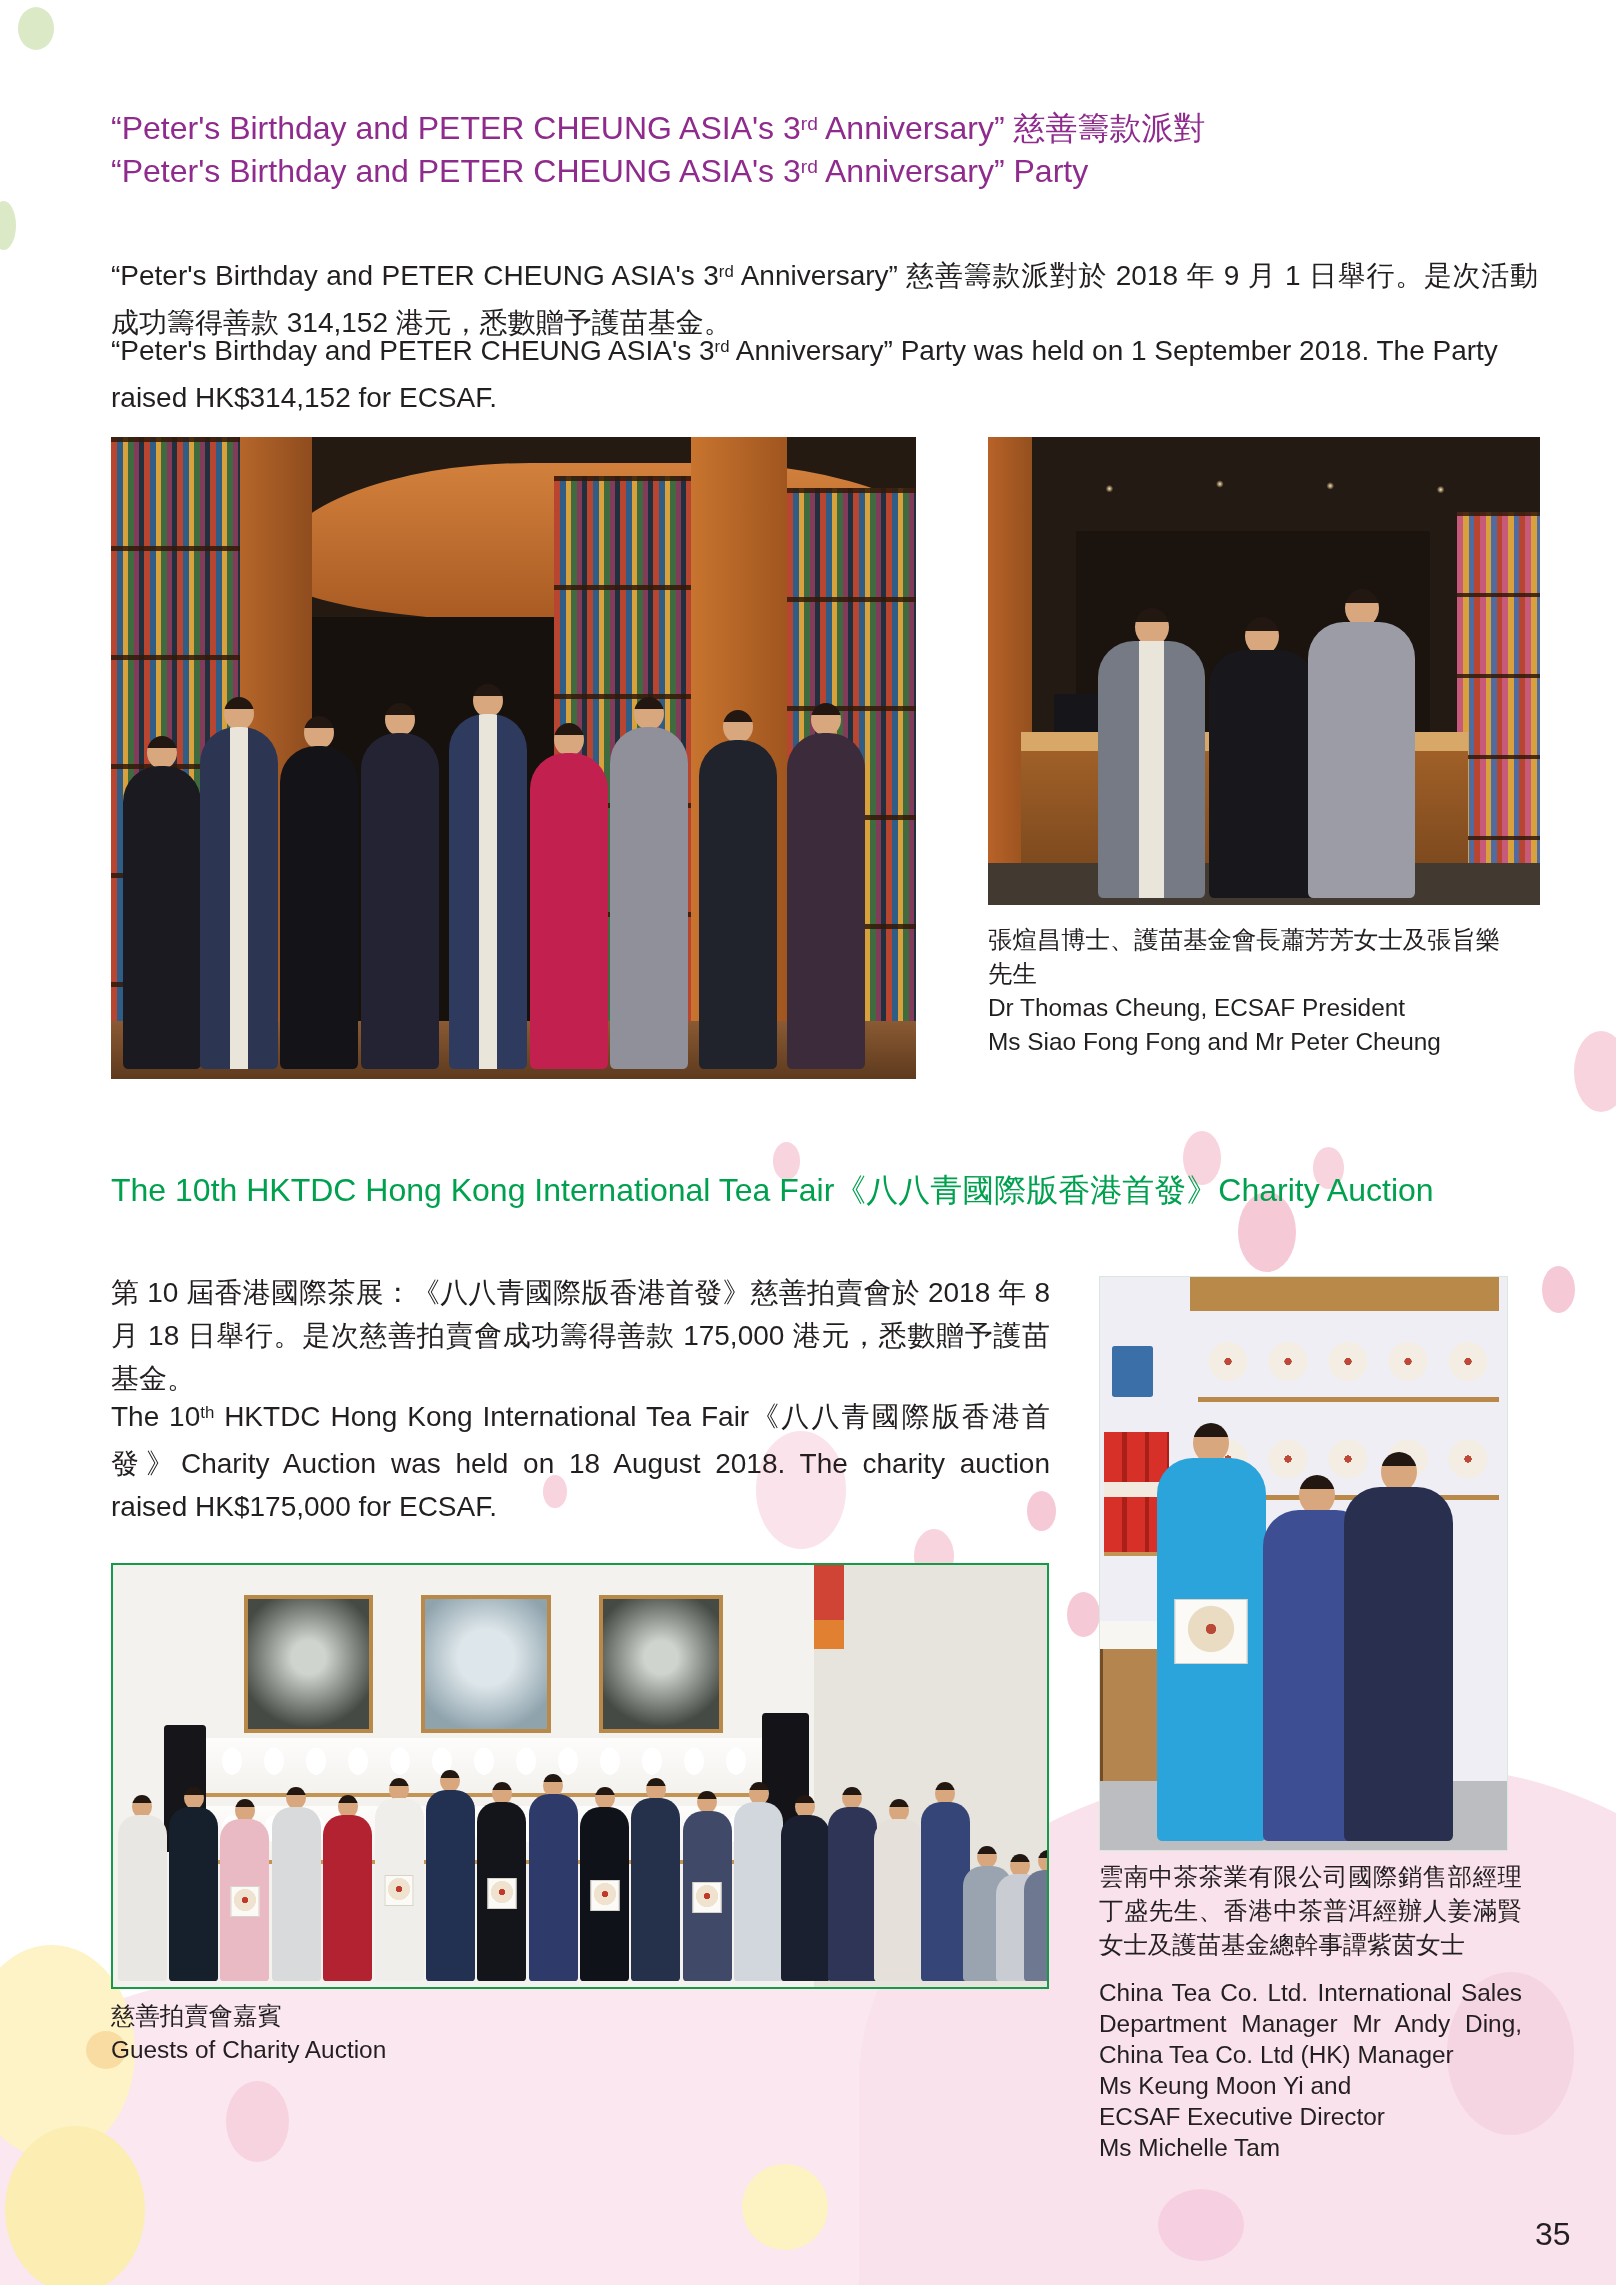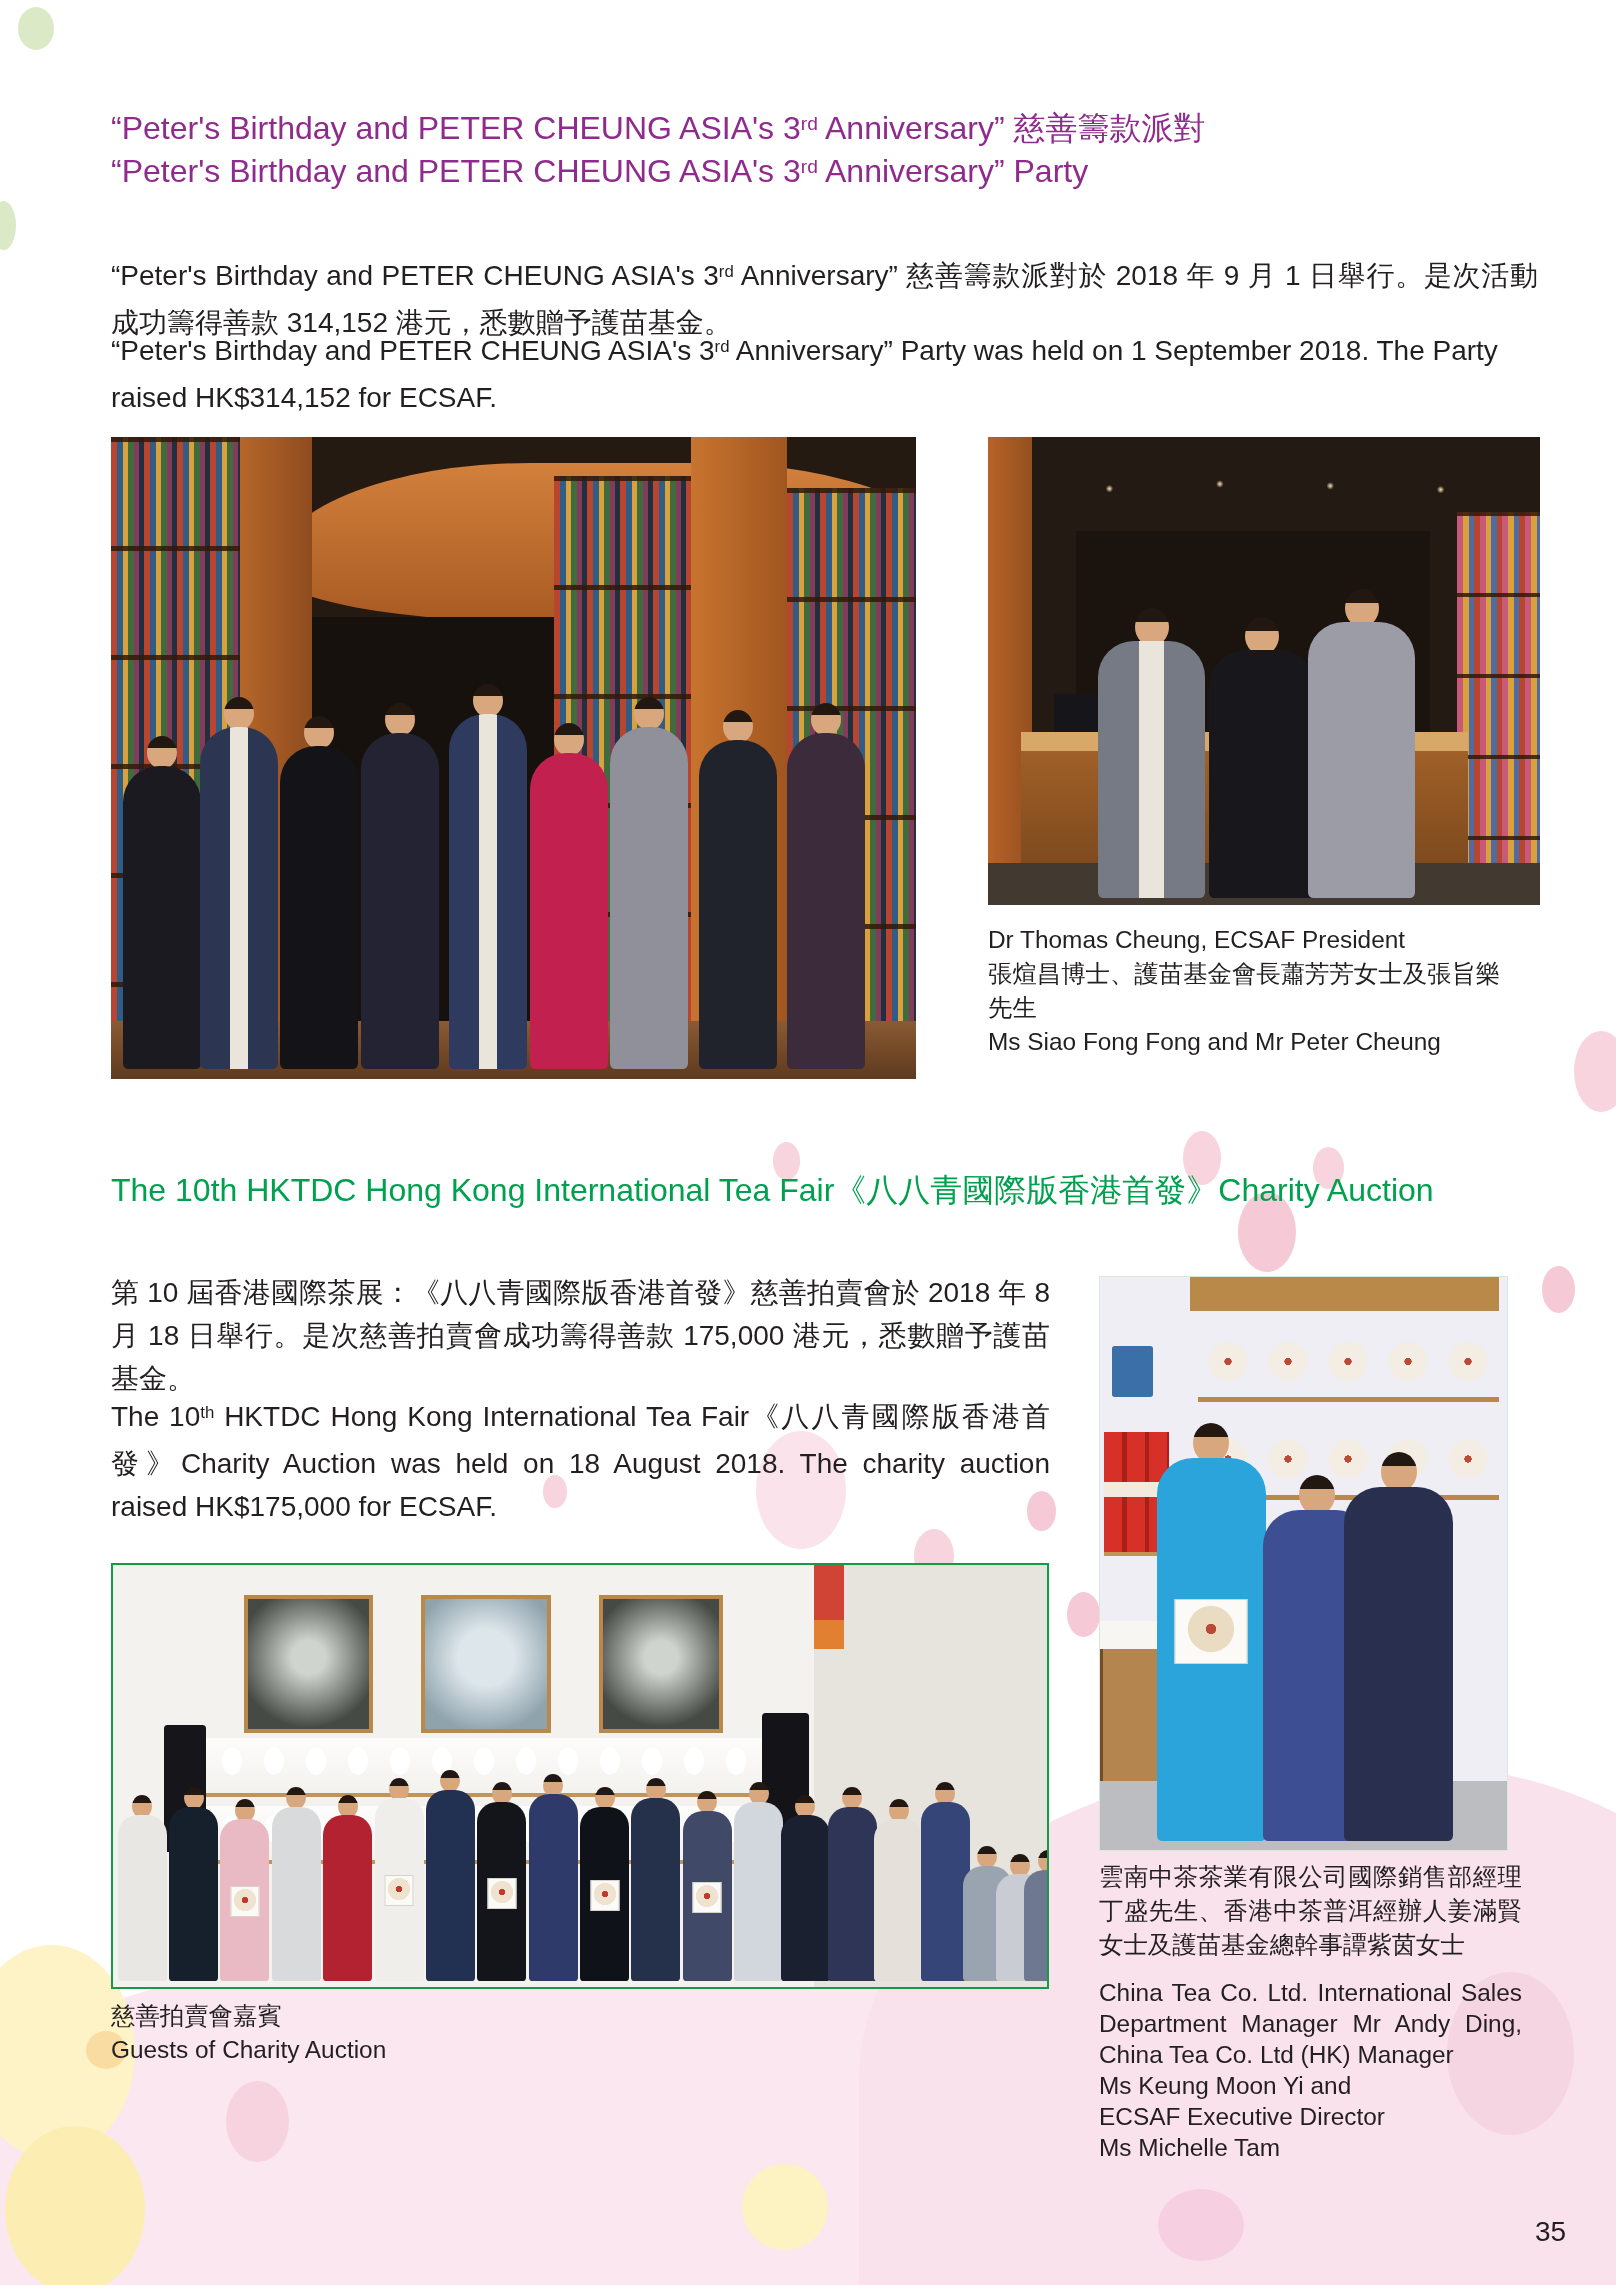--- a/index.html
+++ b/index.html
@@ -19,21 +19,21 @@
   .p-en1{left:111px;top:329px;width:1438px;}
   .p-zh2{left:111px;top:1271px;width:939px;text-align:justify;}
   .p-en2{left:111px;top:1395px;width:939px;text-align:justify;}
   .caption{font-size:24.4px;line-height:34px;z-index:2;}
   .cap-trio{left:988px;top:923px;width:525px;}
   .cap-left{left:111px;top:1999px;width:543px;}
   .cap-right{left:1099px;top:1860px;width:423px;z-index:2;}
   .cap-right .zh{text-align:justify;line-height:34px;margin-bottom:15px;}
   .cap-right .en{line-height:31px;}
   .cap-right .just{text-align:justify;text-align-last:justify;}
-  .pageno{left:1535px;top:2216px;font-size:28px;z-index:2;}
+  .pageno{left:1535px;top:2216px;font-size:32px;z-index:2;}
 
   
   .photo{position:absolute;overflow:hidden;z-index:1;}
   .photo>div{position:absolute;}
   .people{inset:0;z-index:5;}
   .fig{position:absolute;bottom:1.5%;}
   .head{position:absolute;top:0;left:50%;transform:translateX(-50%);border-radius:50%;
         background:linear-gradient(180deg,#221711 0 36%,#d9a77e 36%);}
   .torso{position:absolute;left:0;right:0;bottom:0;border-radius:36px 36px 5.4px 5.4px;}
   .card{position:absolute;left:50%;transform:translateX(-50%);background:#fbfaf6;border:0.9px solid #d8d3c8;
@@ -233,22 +233,22 @@
           <div class="torso" style="background:#17171c"></div>
         </div>
         <div class="fig" style="left:58%;height:66%">
           <div class="head"></div>
           <div class="torso" style="background:#9b9ca6"></div>
         </div>
       </div>
   </div>
 
   <div class="abs caption cap-trio">
+    <div>張煊昌博士、護苗基金會長蕭芳芳女士及張旨樂先生</div>
     <div>Dr Thomas Cheung, ECSAF President</div>
-    <div>張煊昌博士、護苗基金會長蕭芳芳女士及張旨樂先生</div>
     <div>Ms Siao Fong Fong and Mr Peter Cheung</div>
   </div>
 
   <div class="abs h-green">
     <div>The 10th HKTDC Hong Kong International Tea Fair《八八青國際版香港首發》Charity Auction</div>
   </div>
 
   <div class="abs para p-zh2">第 10 屆香港國際茶展：《八八青國際版香港首發》慈善拍賣會於 2018 年 8 月 18 日舉行。是次慈善拍賣會成功籌得善款 175,000 港元，悉數贈予護苗基金。</div>
 
   <div class="abs para p-en2"><span>The 10</span><span class="sup">th</span><span> HKTDC Hong Kong International Tea Fair《八八青國際版香港首發》Charity Auction was held on 18 August 2018. The charity auction raised HK$175,000 for ECSAF.</span></div>

